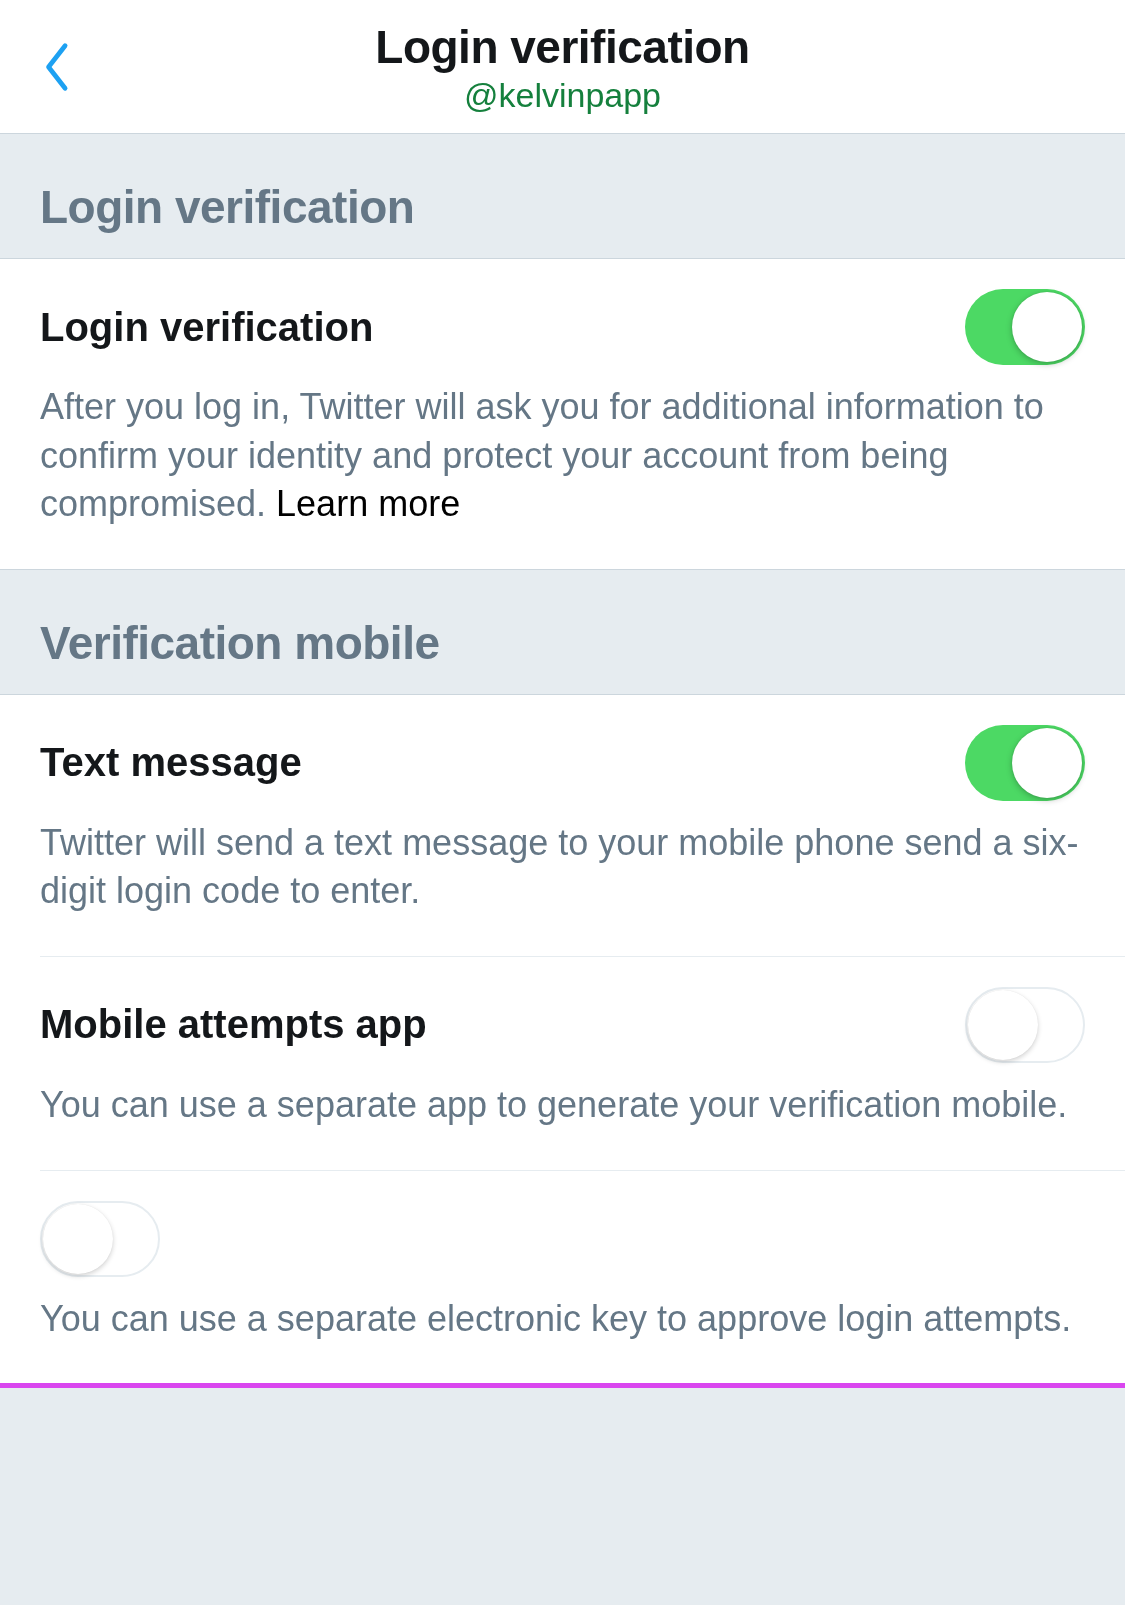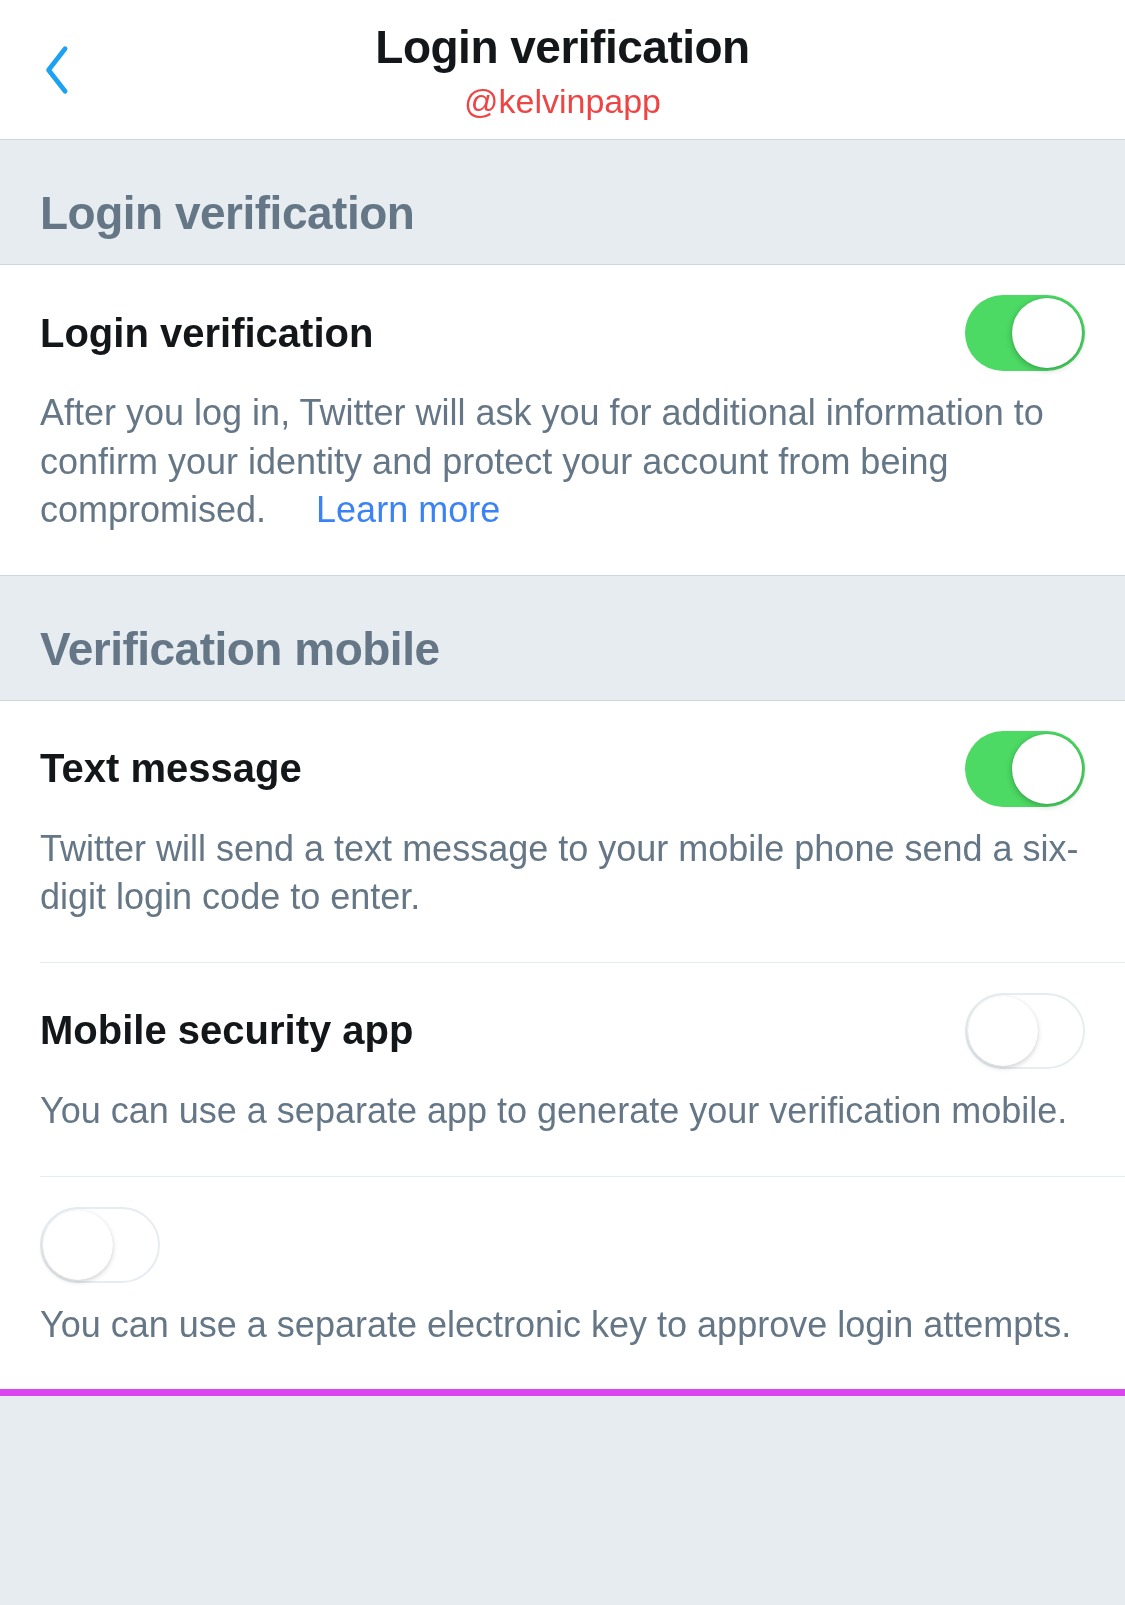--- a/index.html
+++ b/index.html
@@ -43,22 +43,22 @@
       text-align: center;
     }
     .header-title {
       font-size: 46px;
       font-weight: 800;
       letter-spacing: -0.5px;
       color: #14171a;
     }
     .header-subtitle {
       font-size: 34px;
-      color: #ef4444;
-      margin-top: 8px;
+      color: #15803d;
+      margin-top: 2px;
     }
     .section-header {
       background: #e6ecf0;
       padding: 46px 40px 24px;
       border-bottom: 1px solid #ccd6dd;
     }
     .section-title {
       font-size: 46px;
       font-weight: 800;
       color: #657786;
@@ -68,21 +68,21 @@
       background: #fff;
       padding: 30px 40px 40px;
       border-bottom: 1px solid #ccd6dd;
     }
     .setting-row {
       background: #fff;
       padding: 30px 40px 40px;
     }
     .setting-group {
       background: #fff;
-      border-bottom: 7px solid #d946ef;
+      border-bottom: 5px solid #d946ef;
     }
     .divider {
       height: 1px;
       background: #e6ecf0;
       margin-left: 40px;
     }
     .row-top {
       display: flex;
       align-items: center;
       justify-content: space-between;
@@ -92,22 +92,21 @@
       font-size: 40px;
       font-weight: 700;
       color: #14171a;
     }
     .row-desc {
       font-size: 36px;
       color: #657786;
       line-height: 1.35;
     }
     .link {
-      color: #3b82f6;
-      margin-left: 40px;
+      color: #000000;
     }
     .toggle {
       width: 120px;
       height: 76px;
       border-radius: 38px;
       position: relative;
       cursor: pointer;
       flex-shrink: 0;
     }
     .toggle.on {
@@ -183,21 +182,21 @@
         <div class="toggle-knob"></div>
       </div>
     </div>
     <div class="row-desc">Twitter will send a text message to your mobile phone send a six-digit login code to enter.</div>
   </div>
 
   <div class="divider"></div>
 
   <div class="setting-row">
     <div class="row-top">
-      <div class="row-title">Mobile security app</div>
+      <div class="row-title">Mobile attempts app</div>
       <div class="toggle off">
         <div class="toggle-knob"></div>
       </div>
     </div>
     <div class="row-desc">You can use a separate app to generate your verification mobile.</div>
   </div>
 
   <div class="divider"></div>
 
   <div class="setting-row">

